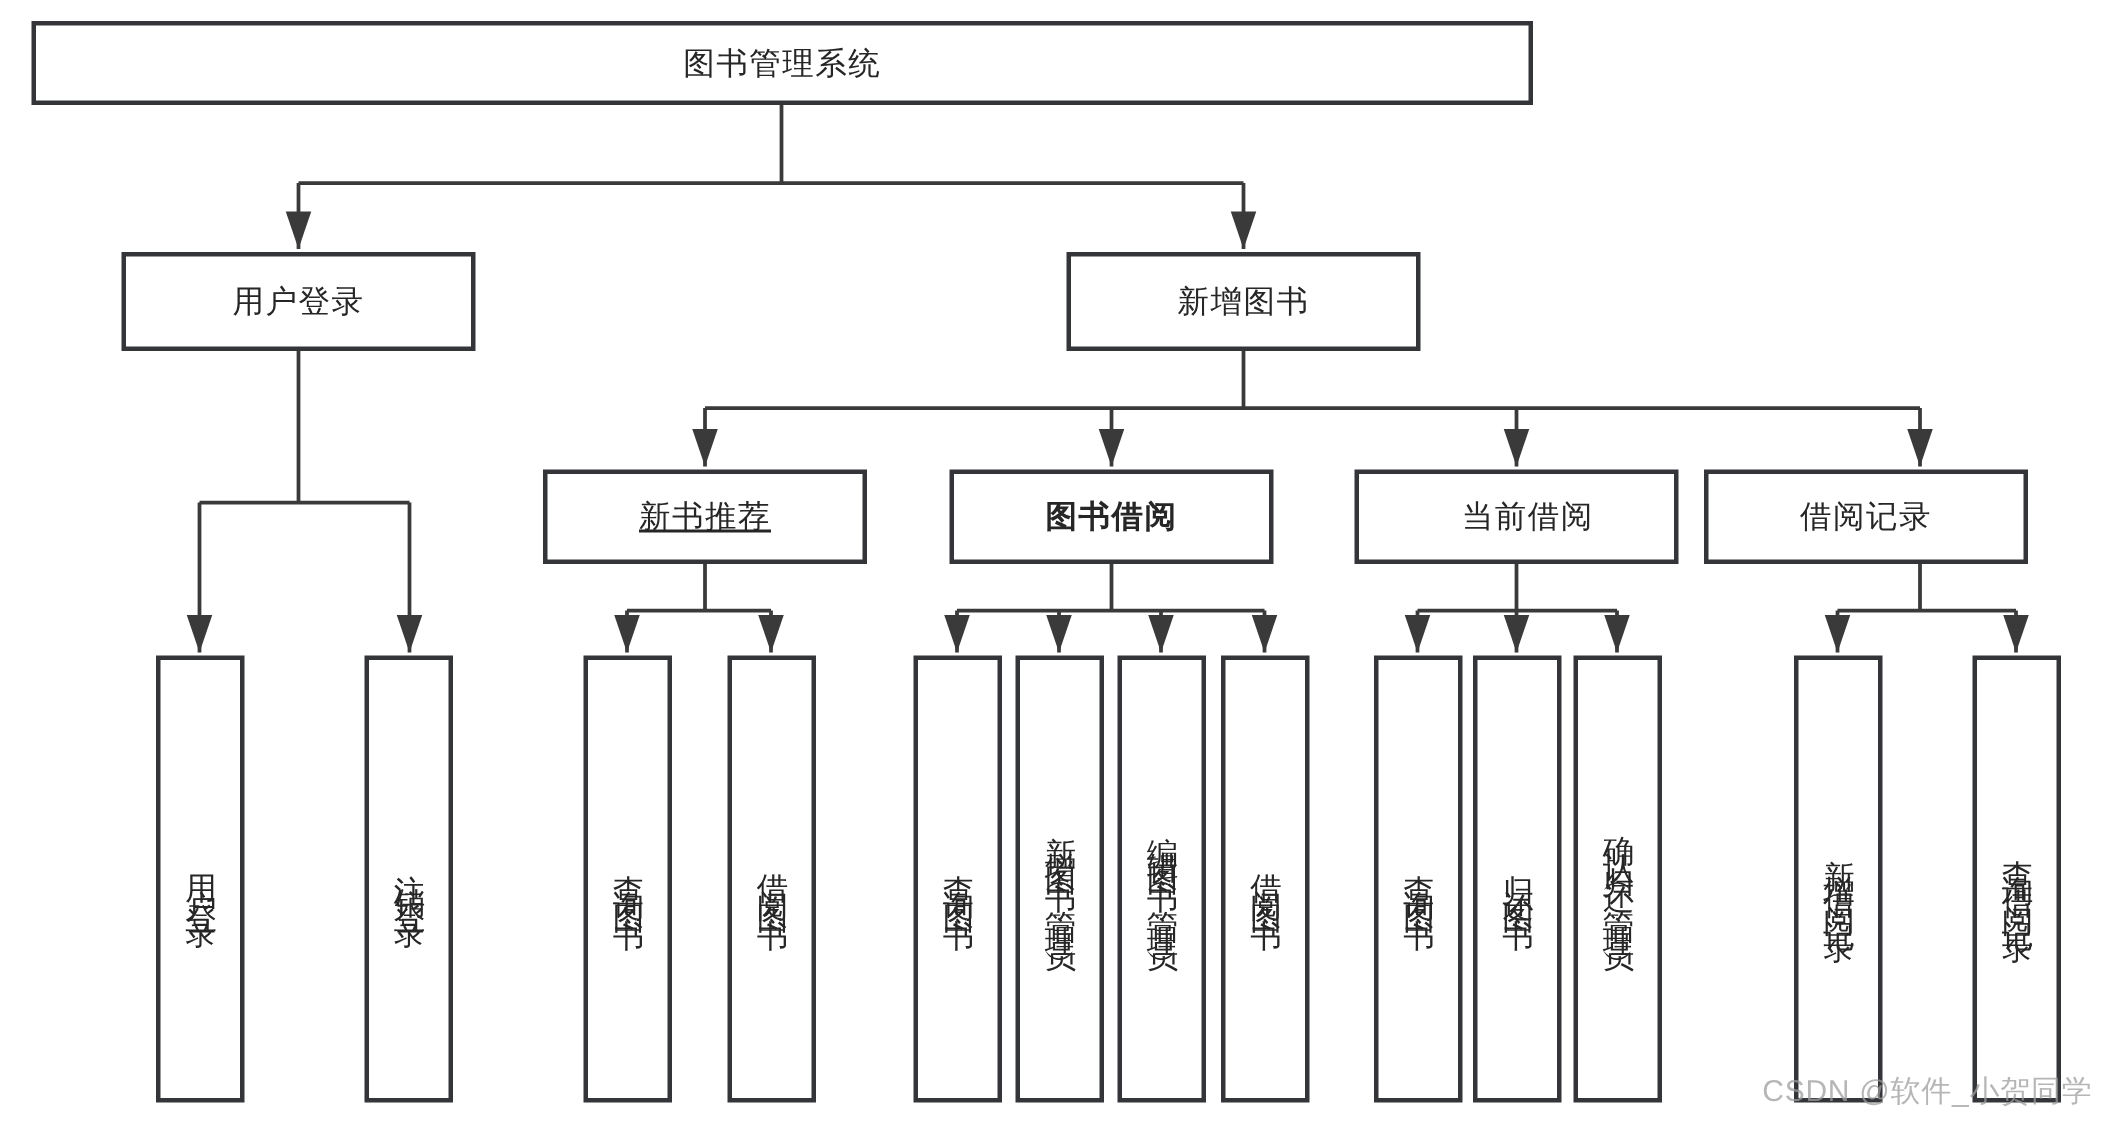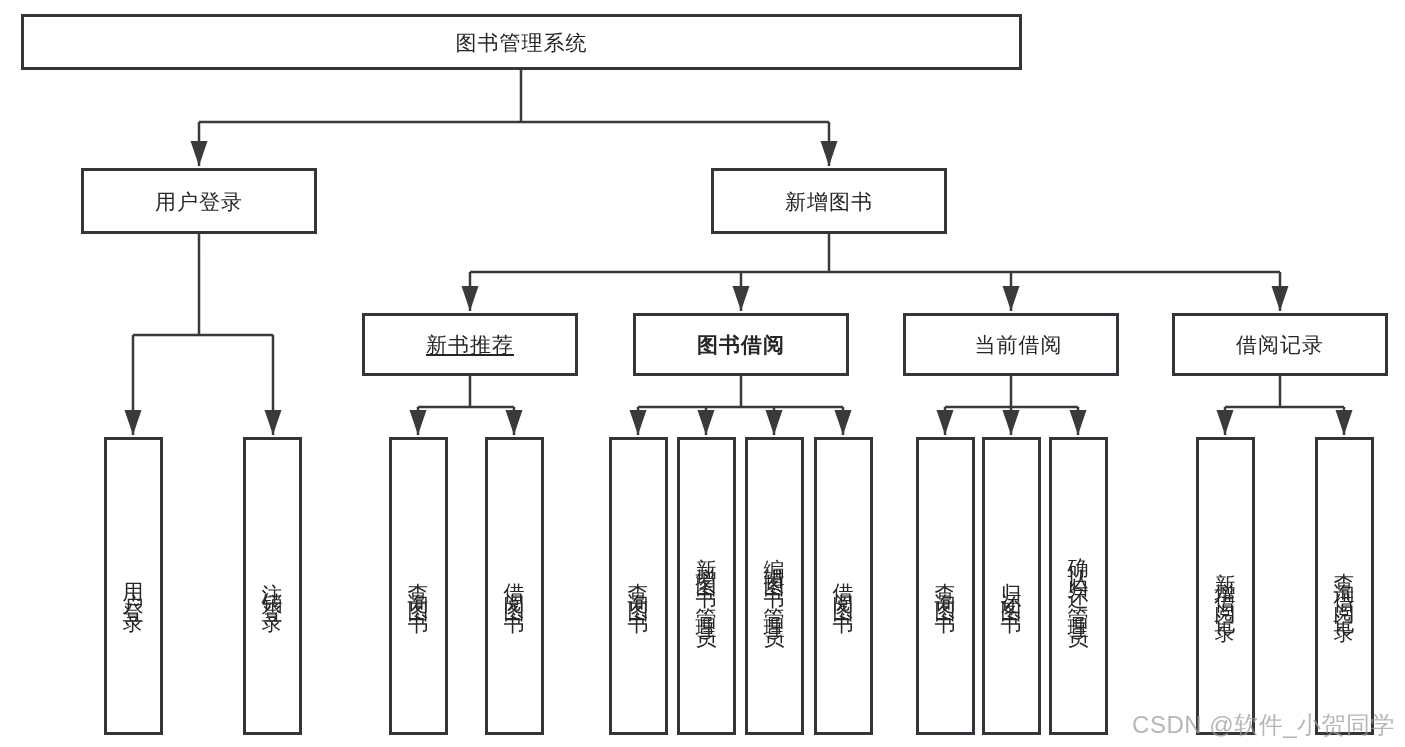--- a/index.html
+++ b/index.html
@@ -49,21 +49,21 @@
     text-orientation: mixed;
     font-size: 21px;
     letter-spacing: 10px;
     line-height: 1;
     white-space: nowrap;
   }
   .watermark {
     position: absolute;
     right: 10px;
     bottom: 6px;
-    font-size: 24px;
+    font-size: 20px;
     color: #9e9e9e;
     opacity: 0.75;
     z-index: 5;
     letter-spacing: 0.5px;
     white-space: nowrap;
   }
 </style>
 </head>
 <body>
 
@@ -121,21 +121,21 @@
 
   <div class="node lv3" style="left:362px;text-decoration:underline;">
     <span class="lbl">新书推荐</span>
   </div>
   <div class="node lv3" style="left:633px;font-weight:bold;">
     <span class="lbl">图书借阅</span>
   </div>
   <div class="node lv3" style="left:903px;padding-left:15px;">
     <span class="lbl">当前借阅</span>
   </div>
-  <div class="node lv3" style="left:1172px;">
+  <div class="node lv3" style="left:1136px;">
     <span class="lbl">借阅记录</span>
   </div>
 
   <div class="node leaf" style="left:104px;">
     <span class="lbl">用户登录</span>
   </div>
   <div class="node leaf" style="left:243px;">
     <span class="lbl">注销登录</span>
   </div>
 

